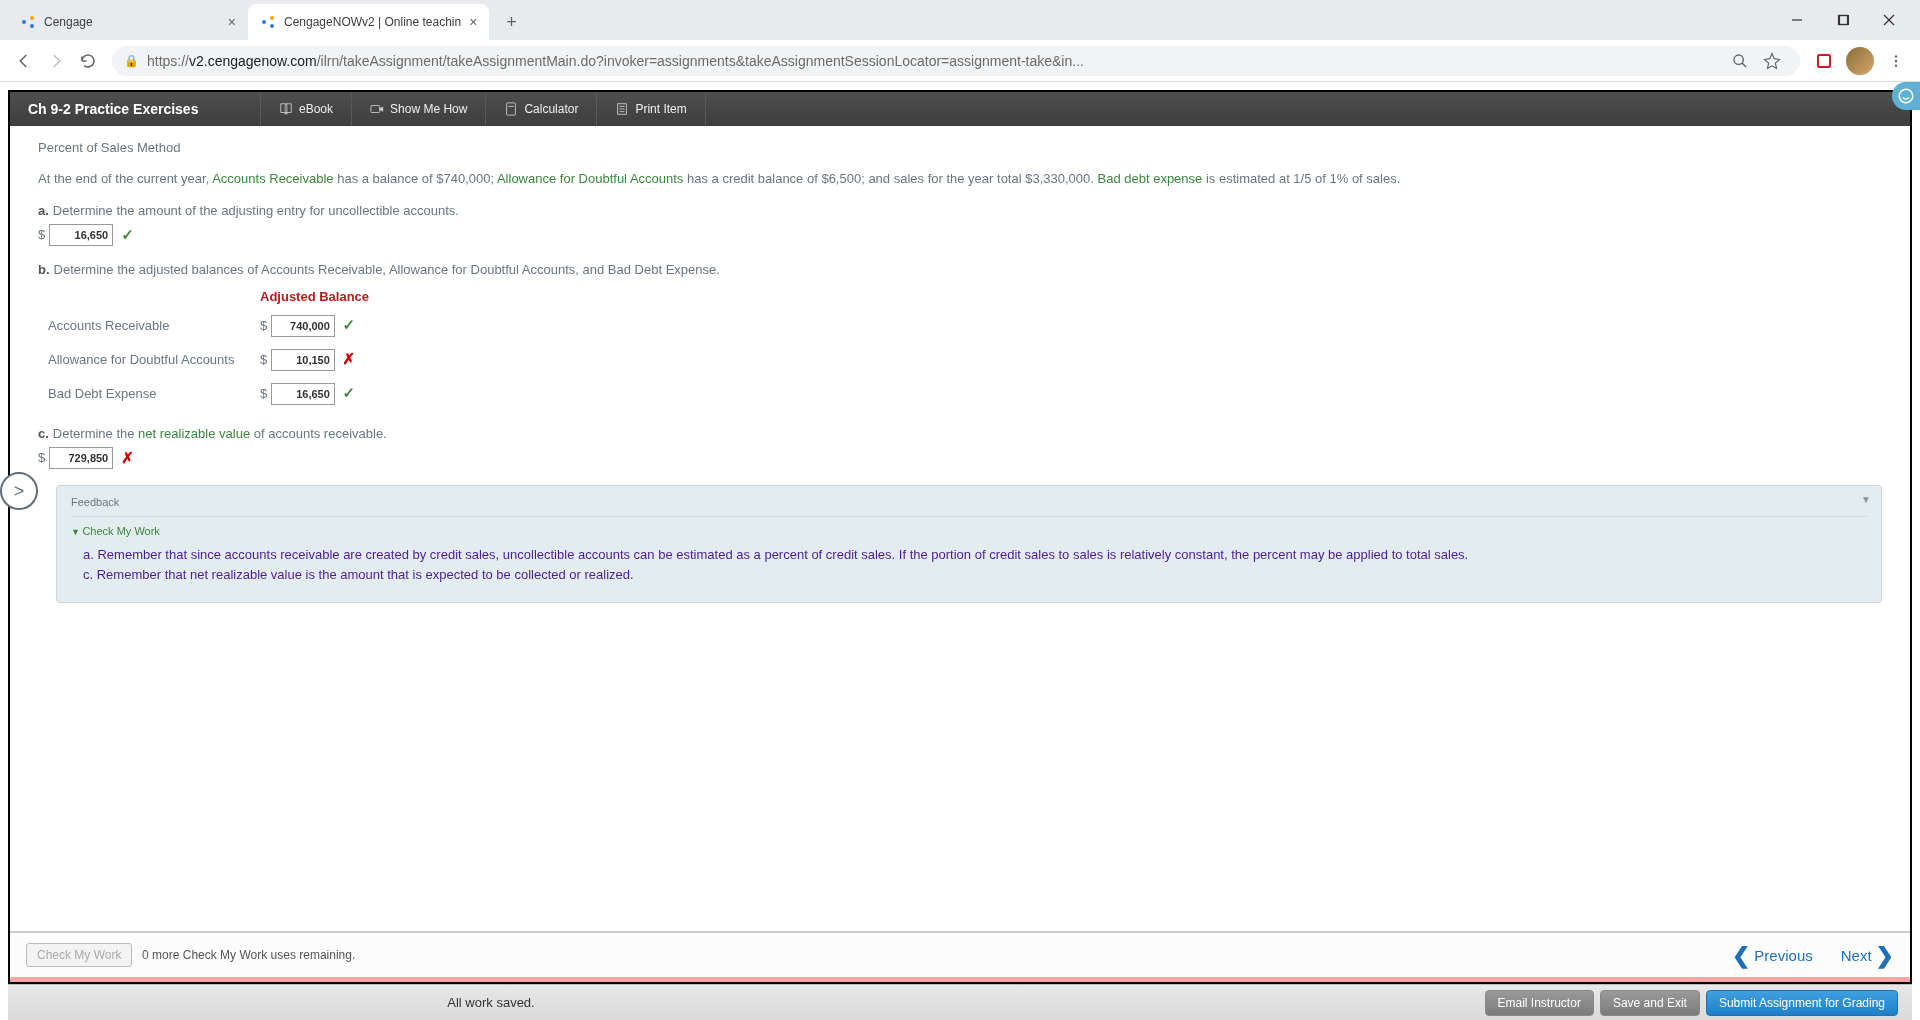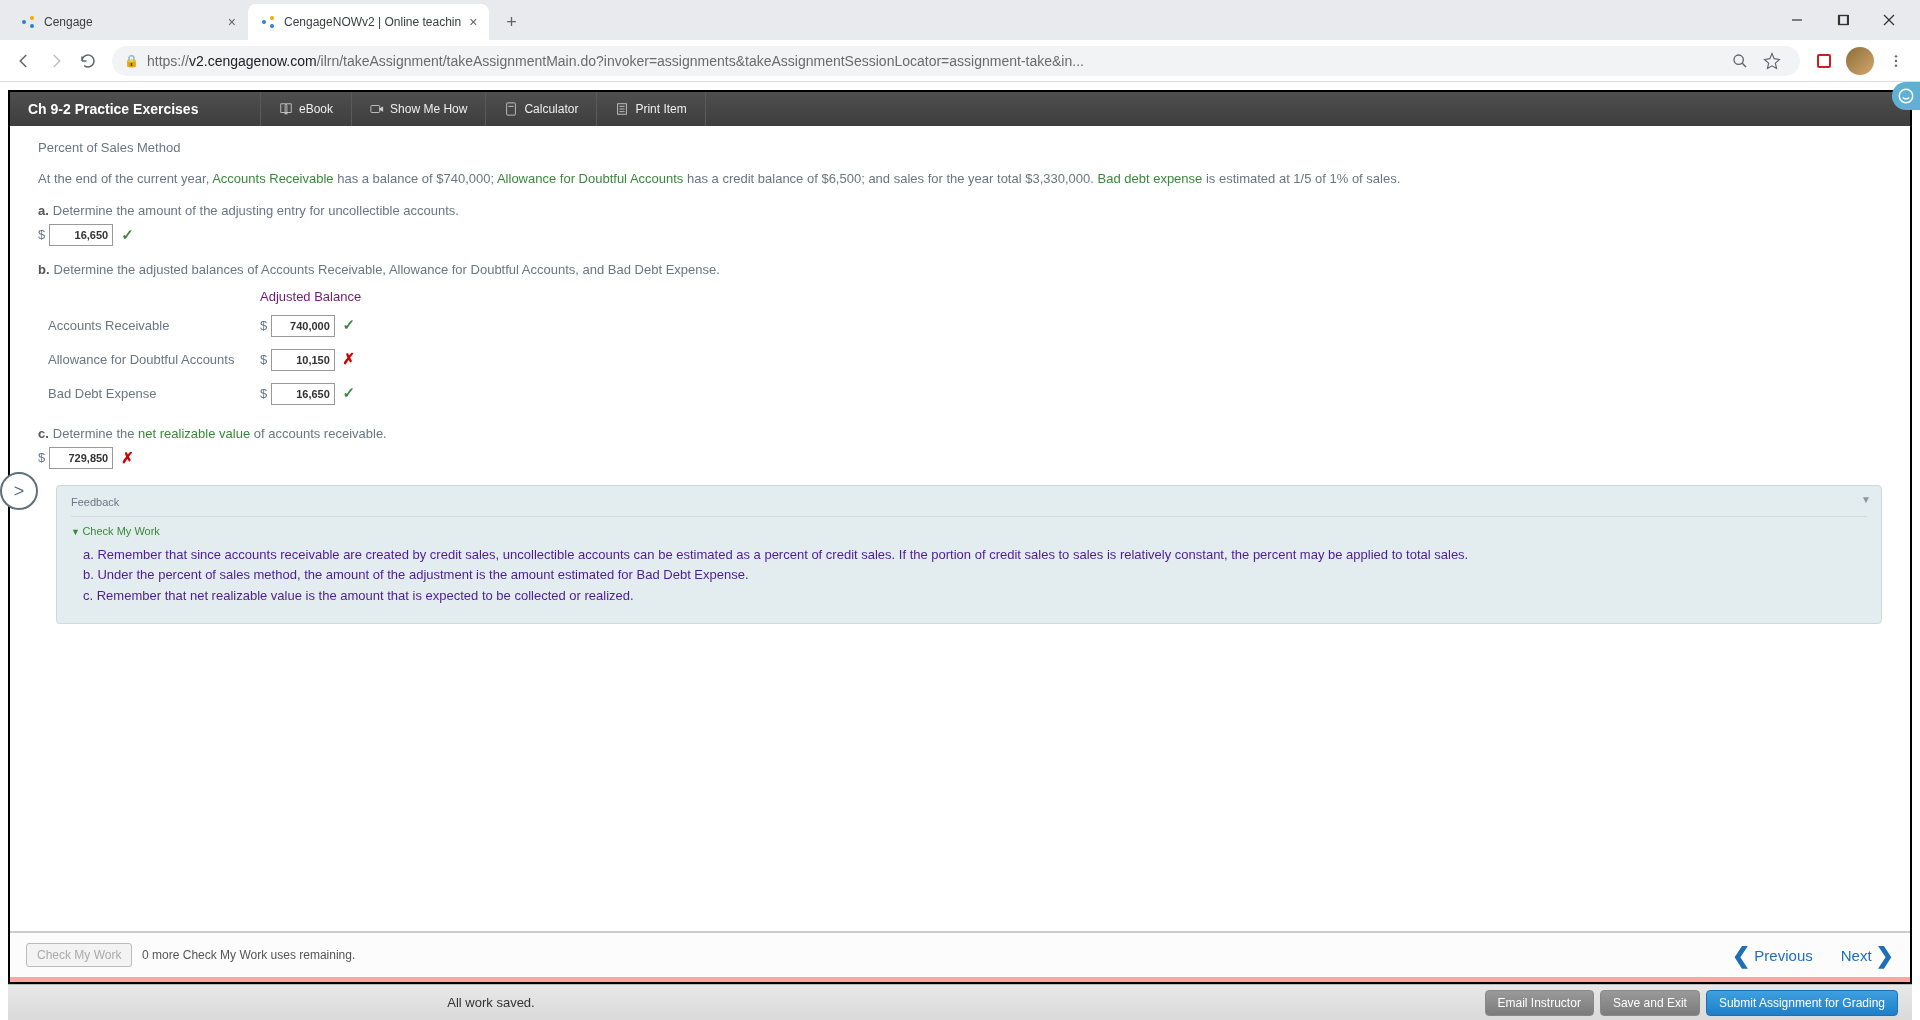--- a/index.html
+++ b/index.html
@@ -50,21 +50,21 @@
 .qtext { color:#6a7682; margin-bottom:6px; }
 .qtext b { color:#555; margin-right:4px;}
 .input-line { display:flex; align-items:center; gap:4px; margin-bottom:16px;}
 .dollar { color:#6a7682; font-size:13px; }
 .numbox { width:64px; height:22px; border:1px solid #999; text-align:right; padding:0 4px; font-size:11px; color:#333; font-weight:bold;}
 .mark { font-size:15px; font-weight:bold; margin-left:4px;}
 .mark.correct { color:#3a883b; }
 .mark.wrong { color:#cc0000; }
 
 .balance-table { margin-bottom:14px; }
-.balance-table th { text-align:center; color:#701a75; font-weight:normal; padding:4px 8px; font-size:13px;}
+.balance-table th { text-align:center; color:#b91c1c; font-weight:bold; padding:4px 8px; font-size:13px;}
 .balance-header-row th { border-bottom: 1.5px solid #555; }
 .balance-table td { padding:5px 8px; color:#6a7682; font-size:13px; }
 .balance-table td.label { min-width:210px; }
 
 
 .feedback { background:#e3ecee; border:1px solid #cdd9dc; border-radius:4px; padding:10px 14px 16px 14px; margin:8px 0 0 18px; position:relative;}
 .feedback-title { font-size:11px; color:#6a7682; padding-bottom:8px; border-bottom:1px solid #cdd9dc; margin-bottom:6px;}
 .collapse-arrow { position:absolute; top:8px; right:10px; color:#8a98a1; font-size:10px; cursor:pointer;}
 .cmw-link { color:#3a883b; font-size:11px; cursor:pointer; display:inline-block; margin-bottom:8px;}
 .cmw-link::before { content:"▼ "; font-size:9px;}
@@ -277,21 +277,20 @@
           <input class="numbox" value="729,850" style="">
           <span class="mark wrong">✗</span>
         </div>
 
         <div class="feedback">
           <div class="collapse-arrow">▼</div>
           <div class="feedback-title">Feedback</div>
           <span class="cmw-link">Check My Work</span>
           <div class="fb-list">
             <div>a. Remember that since accounts receivable are created by credit sales, uncollectible accounts can be estimated as a percent of credit sales. If the portion of credit sales to sales is relatively constant, the percent may be applied to total sales.</div>
-            <div>b. Under the percent of sales method, the amount of the adjustment is the amount estimated for Bad Debt Expense.</div>
             <div>c. Remember that net realizable value is the amount that is expected to be collected or realized.</div>
           </div>
         </div>
       </div>
 
       <div class="frame-footer">
         <div>
           <button class="cmw-btn" disabled="">Check My Work</button>
           <span class="cmw-remaining">0 more Check My Work uses remaining.</span>
         </div>

